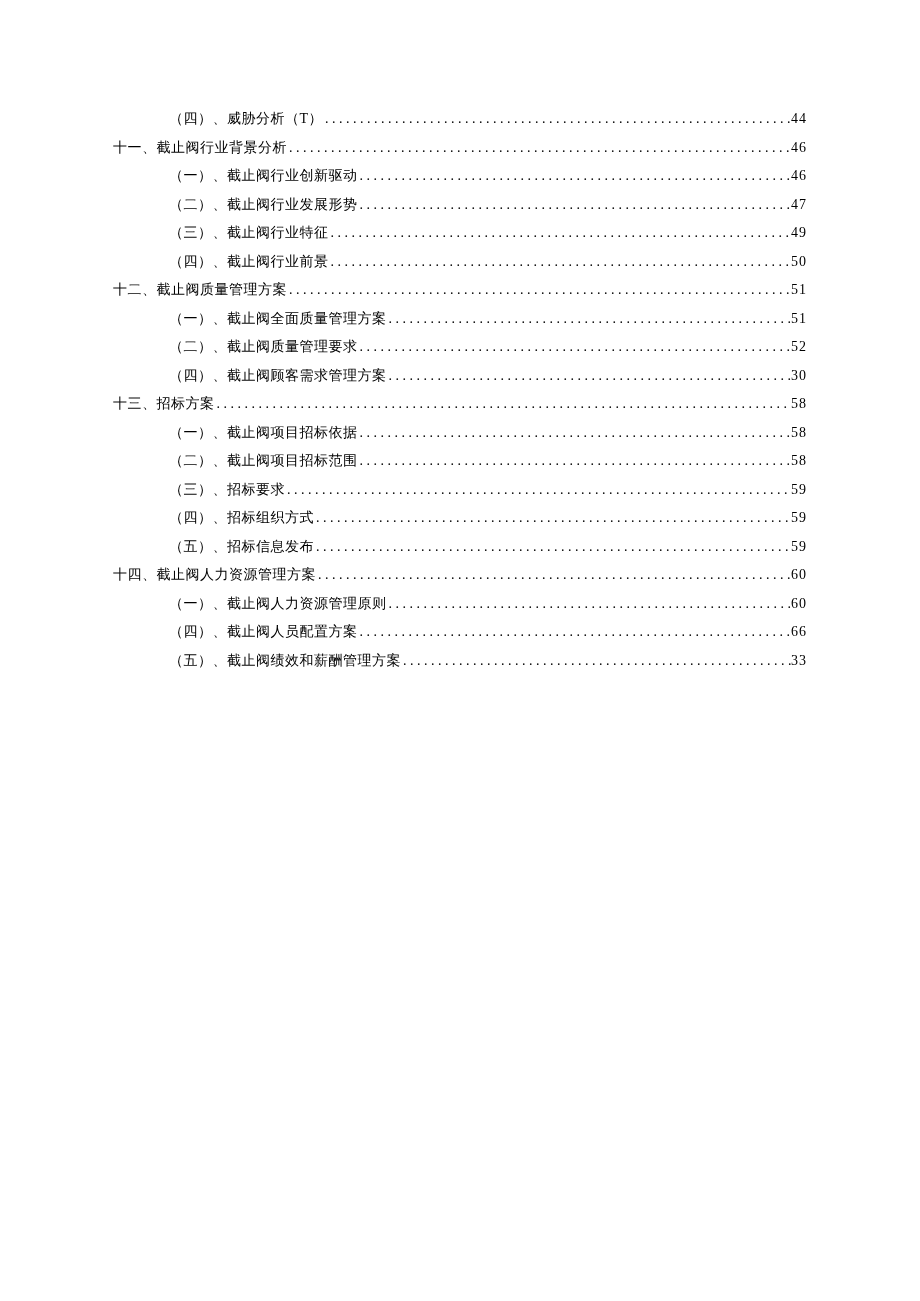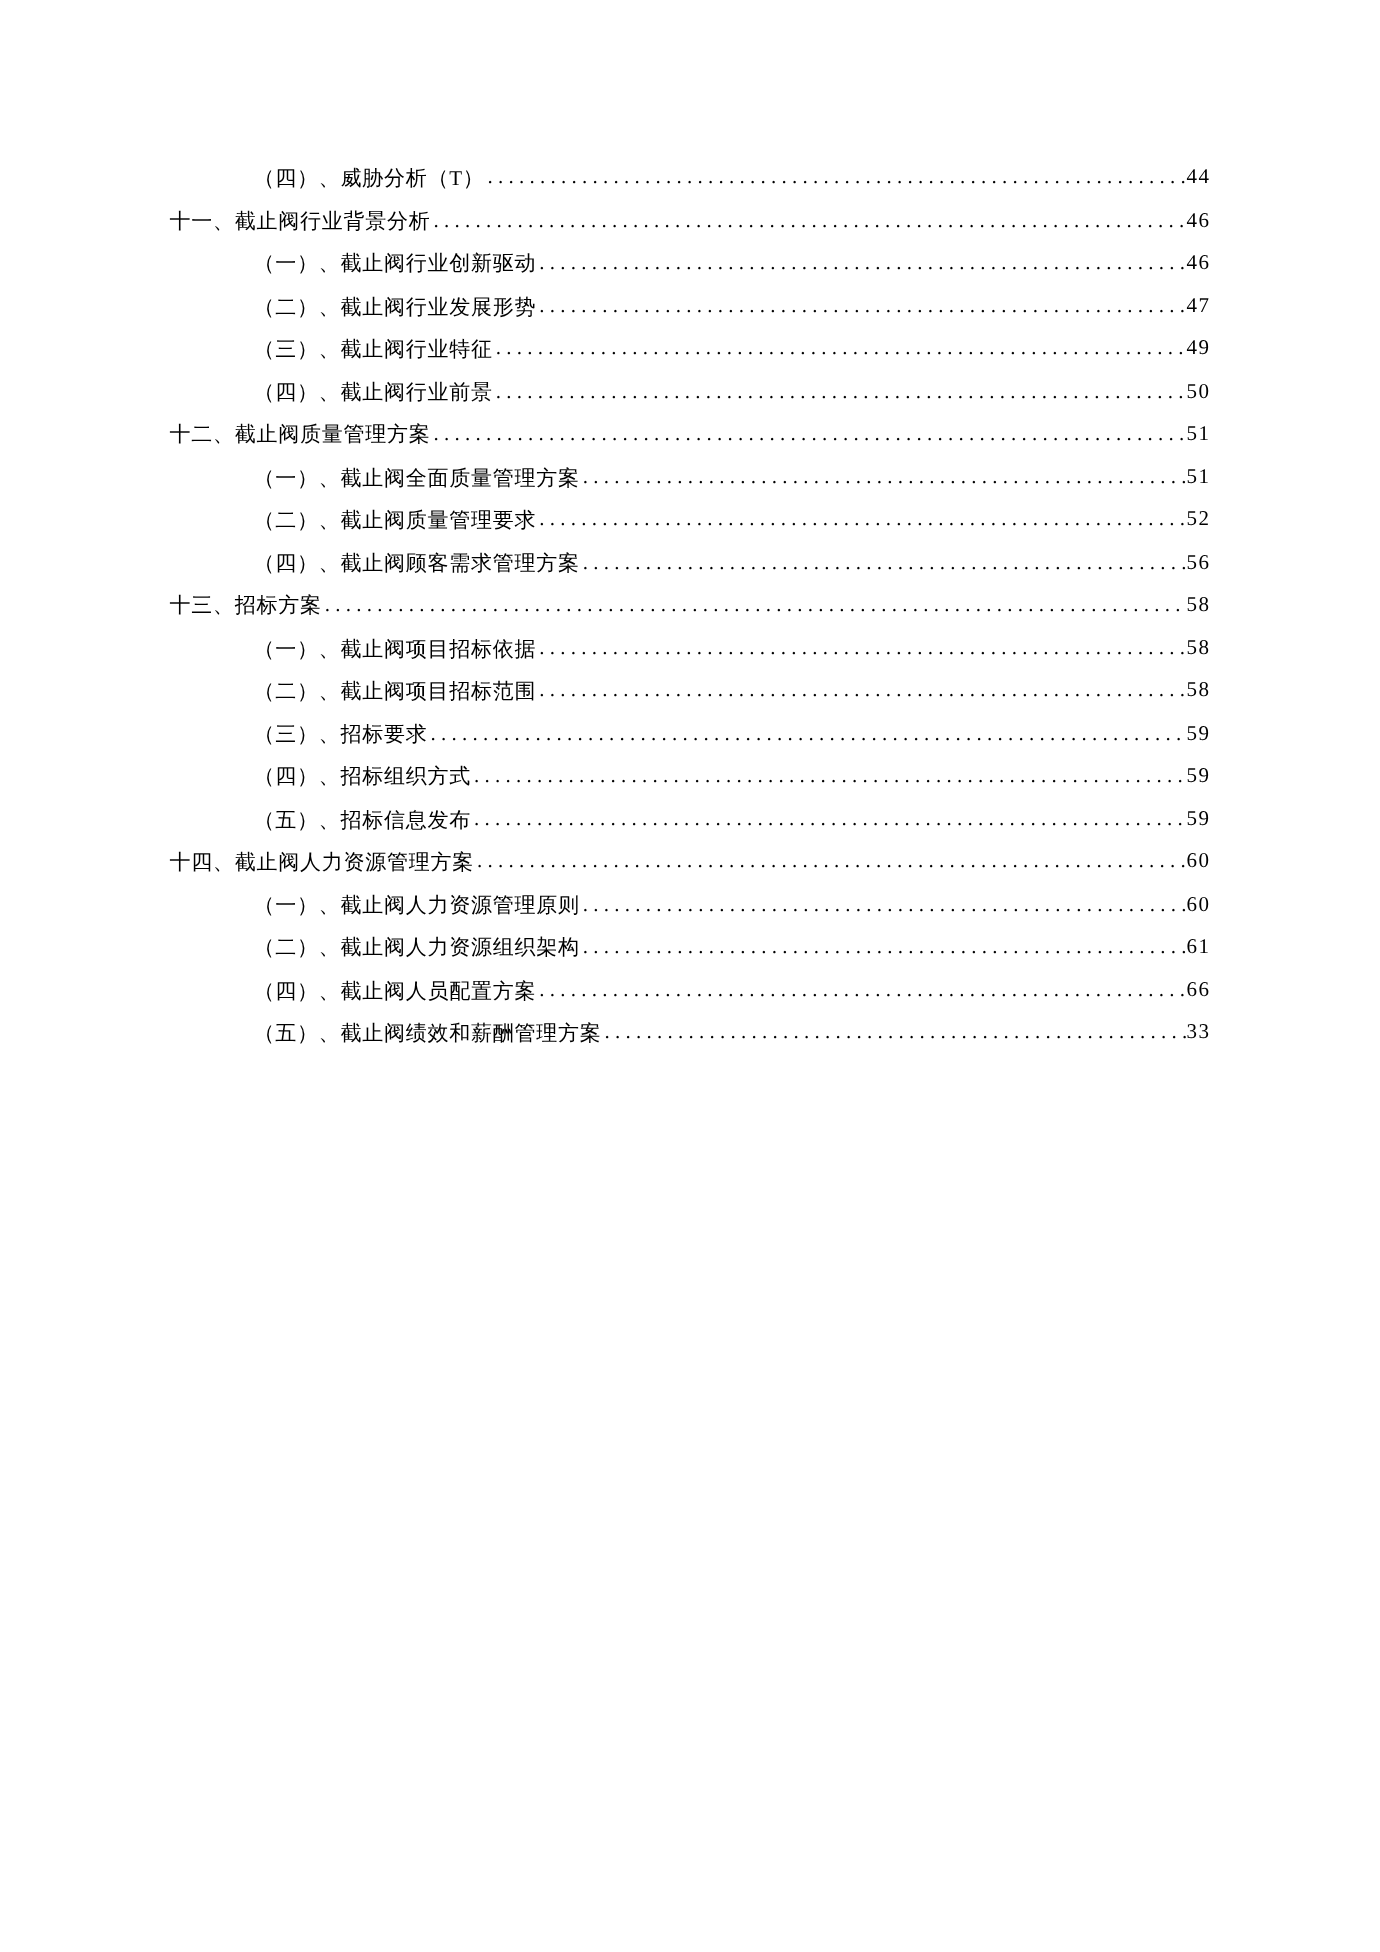--- a/index.html
+++ b/index.html
@@ -90,21 +90,21 @@
       <span class="toc-page">51</span>
     </div>
     <div class="toc-entry level-2">
       <span class="toc-title">（二）、截止阀质量管理要求</span>
       <span class="toc-dots"></span>
       <span class="toc-page">52</span>
     </div>
     <div class="toc-entry level-2">
       <span class="toc-title">（四）、截止阀顾客需求管理方案</span>
       <span class="toc-dots"></span>
-      <span class="toc-page">56</span>
+      <span class="toc-page">30</span>
     </div>
     <div class="toc-entry level-1">
       <span class="toc-title">十三、招标方案</span>
       <span class="toc-dots"></span>
       <span class="toc-page">58</span>
     </div>
     <div class="toc-entry level-2">
       <span class="toc-title">（一）、截止阀项目招标依据</span>
       <span class="toc-dots"></span>
       <span class="toc-page">58</span>
@@ -133,25 +133,20 @@
       <span class="toc-title">十四、截止阀人力资源管理方案</span>
       <span class="toc-dots"></span>
       <span class="toc-page">60</span>
     </div>
     <div class="toc-entry level-2">
       <span class="toc-title">（一）、截止阀人力资源管理原则</span>
       <span class="toc-dots"></span>
       <span class="toc-page">60</span>
     </div>
     <div class="toc-entry level-2">
-      <span class="toc-title">（二）、截止阀人力资源组织架构</span>
-      <span class="toc-dots"></span>
-      <span class="toc-page">61</span>
-    </div>
-    <div class="toc-entry level-2">
       <span class="toc-title">（四）、截止阀人员配置方案</span>
       <span class="toc-dots"></span>
       <span class="toc-page">66</span>
     </div>
     <div class="toc-entry level-2">
       <span class="toc-title">（五）、截止阀绩效和薪酬管理方案</span>
       <span class="toc-dots"></span>
       <span class="toc-page">33</span>
     </div>
   </div>

